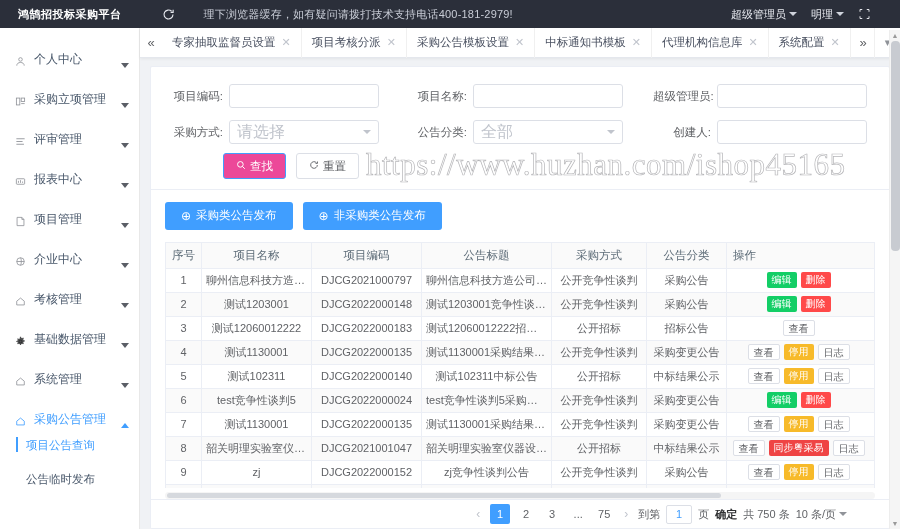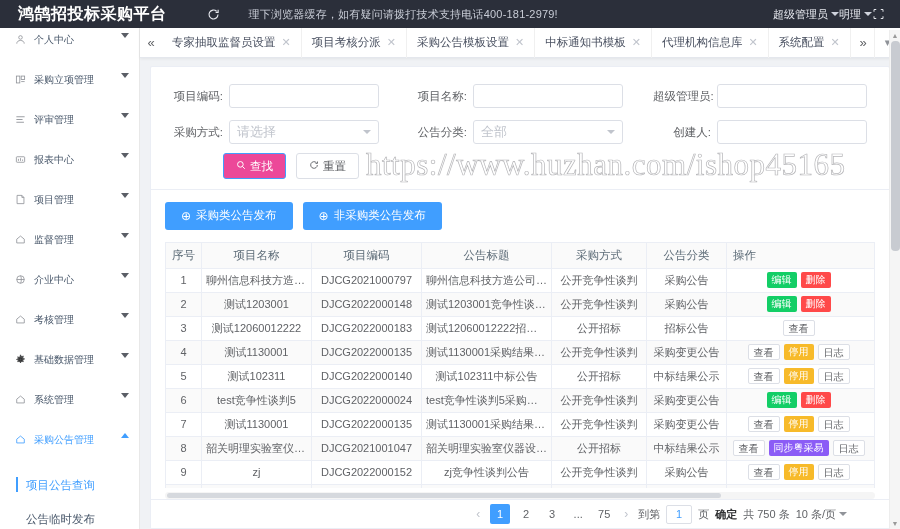--- a/index.html
+++ b/index.html
@@ -13,52 +13,52 @@
   }
   #app { width: 900px; height: 529px; position: relative; display: flex; flex-direction: column; }
 
   
   .topbar {
     height: 28px; background: #2b2f3a; color: #d8dce5;
     display: flex; align-items: center; flex: 0 0 28px;
     position: relative; z-index: 40;
   }
   .brand {
-    font-size: 16px; font-weight: bold; color: #ffffff;
+    font-size: 11px; font-weight: bold; color: #ffffff;
     padding-left: 18px; letter-spacing: .5px; white-space: nowrap;
   }
   .refresh-ico {
     margin-left: 40px; width: 14px; height: 14px; display: inline-flex;
     align-items: center; justify-content: center; color: #e6e8ee; cursor: pointer;
   }
   .notice {
     margin-left: 28px; font-size: 11px; color: #c8ccd6; white-space: nowrap;
     letter-spacing: .2px;
   }
   .topbar-right {
-    margin-left: auto; display: flex; align-items: center; padding-right: 14px;
+    margin-left: auto; display: flex; align-items: center; gap: 14px; padding-right: 28px;
   }
   .tb-item {
     display: flex; align-items: center; gap: 3px; font-size: 11px;
     color: #e6e8ee; cursor: pointer; white-space: nowrap;
   }
   .caret-d { width:0;height:0;border-left:4px solid transparent;border-right:4px solid transparent;border-top:4px solid #cfd3dc; }
   .fullscreen-ico { width: 14px; height: 12px; position: relative; cursor: pointer; }
 
   
   .body-wrap { display: flex; flex: 1 1 auto; min-height: 0; }
 
   
   .sidebar {
     width: 140px; flex: 0 0 140px; background: #ffffff;
     border-right: 1px solid #e8e8e8; overflow: hidden; position: relative;
   }
   .menu-item {
-    height: 40px; display: flex; align-items: flex-start; padding: 5px 10px 0 14px;
-    cursor: pointer; color: #48576a; font-size: 10px; white-space: nowrap;
+    height: 40px; display: flex; align-items: flex-end; padding: 5px 10px 0 14px;
+    cursor: pointer; color: #48576a; font-size: 12px; white-space: nowrap;
   }
   .menu-item .mi-ico {
     width: 13px; height: 13px; flex: 0 0 13px; margin-right: 7px;
     display: inline-flex; align-items: center; justify-content: center;
     color: #909399; font-size: 11px;
   }
   .menu-item .mi-label { flex: 1 1 auto; overflow: hidden; text-overflow: ellipsis; }
   .menu-item .mi-arrow {
     width: 0; height: 0; flex: 0 0 auto;
     border-left: 4px solid transparent; border-right: 4px solid transparent;
@@ -125,21 +125,21 @@
     background: #fff; font-size: 11.5px; color: #606266; padding: 0 7px;
     display: flex; align-items: center; outline: none;
   }
   .qinput input {
     border: none; outline: none; width: 100%; font-size: 11.5px; color: #606266;
     font-family: inherit; background: transparent;
   }
   .qinput input::placeholder { color: #c0c4cc; }
   .qselect {
     width: 150px; height: 24px; border: 1px solid #dcdfe6; border-radius: 3px;
-    background: #fff; font-size: 13px; color: #c0c4cc; padding: 0 7px;
+    background: #fff; font-size: 16px; color: #c0c4cc; padding: 0 7px;
     display: flex; align-items: center; justify-content: space-between; cursor: pointer;
   }
   .qselect .sv { overflow: hidden; text-overflow: ellipsis; white-space: nowrap; }
   .qselect .sc { width:0;height:0;border-left:4px solid transparent;border-right:4px solid transparent;border-top:4px solid #c0c4cc; }
   .qgap { width: 30px; flex: 0 0 30px; }
 
   .btnrow { display: flex; align-items: center; gap: 10px; margin: 4px 0 10px 58px; }
   .btn {
     height: 26px; border-radius: 3px; font-size: 11.5px; padding: 0 12px;
     display: inline-flex; align-items: center; gap: 4px; cursor: pointer;
@@ -173,21 +173,21 @@
   table.dt tr.stripe td { background: #fafafa; }
   td.ops { text-align: left; padding-left: 6px; }
   .op-btn {
     display: inline-block; height: 16px; line-height: 16px; padding: 0 5px;
     font-size: 10px; border-radius: 2px; margin-right: 4px; cursor: pointer;
     vertical-align: middle; white-space: nowrap;
   }
   .op-green { background: #13ce66; color: #fff; }
   .op-red { background: #ff4949; color: #fff; }
   .op-orange { background: #f7ba2a; color: #fff; }
-  .op-blue { background: #8b5cf6; color: #fff; }
+  .op-blue { background: #ef4444; color: #fff; }
   .op-plain { background: #fff; color: #606266; border: 1px solid #dcdfe6; }
 
   
   .hbar { height: 7px; margin: 4px 14px 0 14px; background: #f5f5f5; border-radius: 4px; position: relative; flex: 0 0 7px; }
   .hbar .thumb { position: absolute; left: 2px; top: 1px; height: 5px; width: 78%; background: #d6d9de; border-radius: 3px; }
 
   
   .pager {
     height: 29px; flex: 0 0 29px; background: #fff; border-top: 1px solid #ebeef5;
     display: flex; align-items: center; justify-content: flex-end;
@@ -318,29 +318,20 @@
         <span class="mi-ico">
           <svg width="11" height="11" viewBox="0 0 16 16" fill="none" stroke="currentColor" stroke-width="1.2">
             <path d="M3 2h7l3 3v9H3z"></path>
               <path d="M10 2v3h3"></path>
           </svg>
         </span>
         <span class="mi-label">项目管理</span>
         <span class="mi-arrow"></span>
       </div>
 
-      <div class="menu-item">
-        <span class="mi-ico">
-          <svg width="11" height="11" viewBox="0 0 16 16" fill="none" stroke="currentColor" stroke-width="1.2">
-            <path d="M2.5 7.5L8 3l5.5 4.5V13h-11z"></path>
-          </svg>
-        </span>
-        <span class="mi-label">监督管理</span>
-        <span class="mi-arrow"></span>
-      </div>
 
       <div class="menu-item">
         <span class="mi-ico">
           <svg width="11" height="11" viewBox="0 0 16 16" fill="none" stroke="currentColor" stroke-width="1.2">
             <circle cx="8" cy="8" r="5.5"></circle>
               <path d="M2.5 8h11M8 2.5c1.6 1.8 1.6 9.2 0 11"></path>
           </svg>
         </span>
         <span class="mi-label">介业中心</span>
         <span class="mi-arrow"></span>

